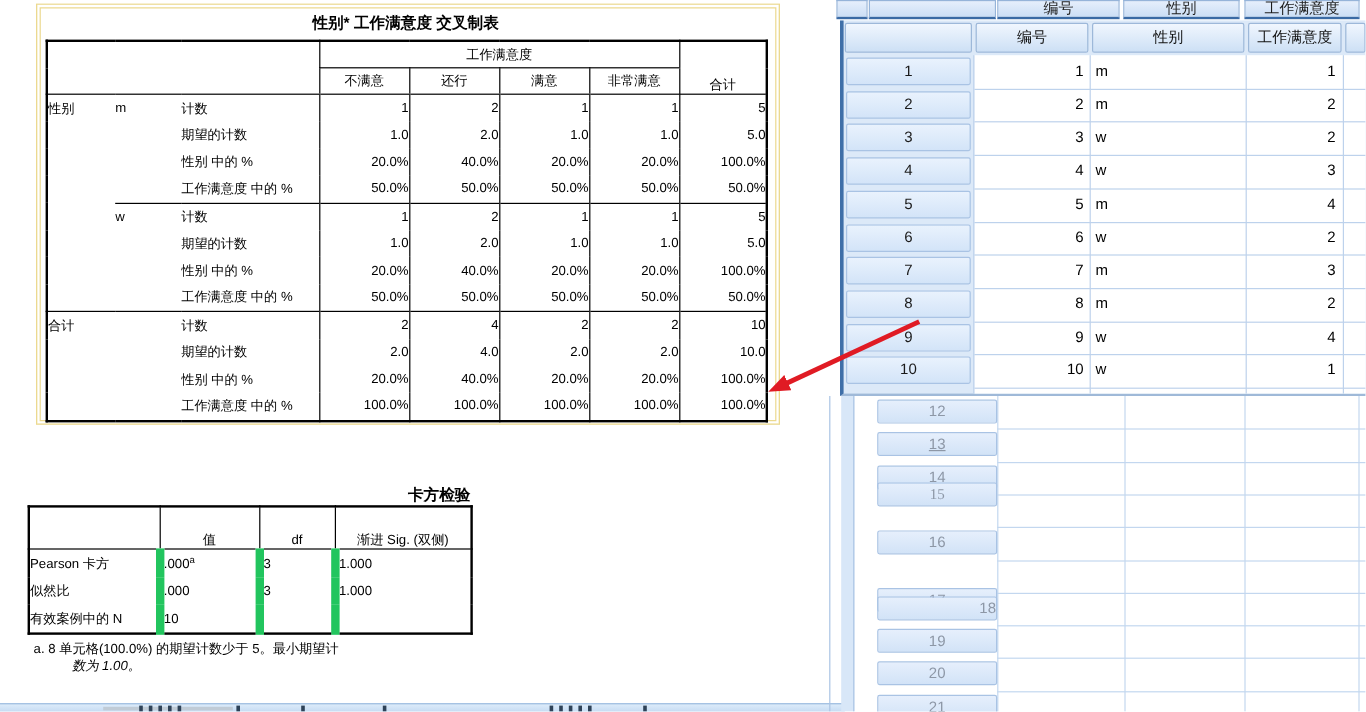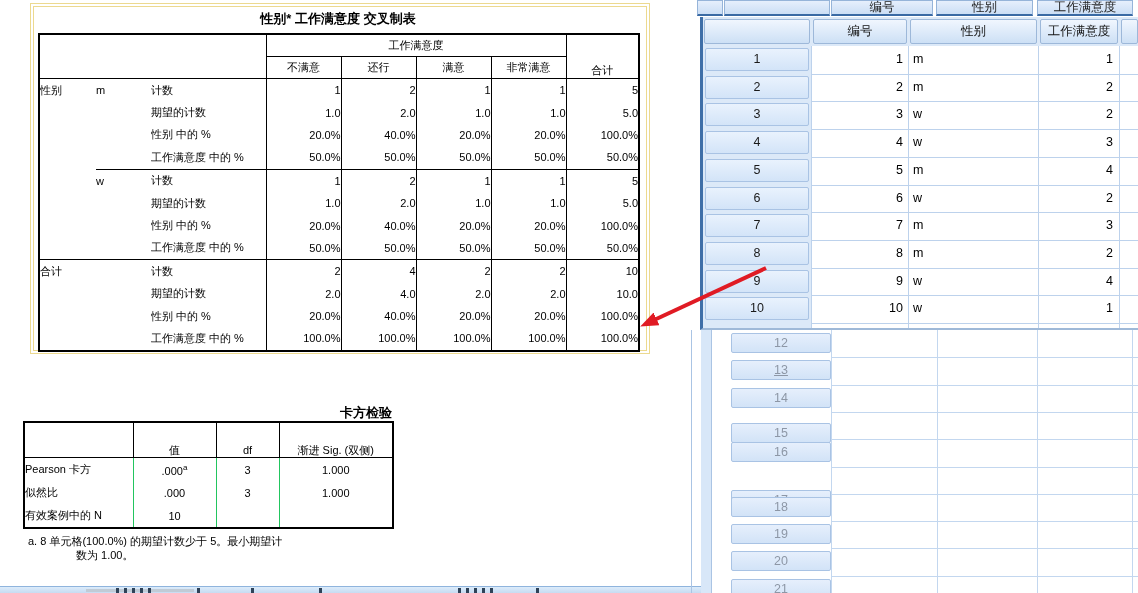--- a/index.html
+++ b/index.html
@@ -30,24 +30,24 @@
   .chi-title{position:absolute;left:23px;top:404px;width:369px;text-align:right;
              font-weight:bold;font-size:13px;z-index:2;}
   table.chi{position:absolute;left:23px;top:421px;width:369px;border-collapse:collapse;
             table-layout:fixed;border:2px solid #000;font-size:11px;z-index:2;background:#fff;}
   table.chi td{padding:0;white-space:nowrap;overflow:hidden;}
   .chi-h{border-left:1px solid #000;border-bottom:1px solid #000;text-align:center;
          vertical-align:bottom;height:34px;padding:2px 3px 3px 3px;white-space:normal;line-height:13px;}
   .chi-stub{border-bottom:1px solid #000;}
   table.chi tbody td{height:23px;}
   .chi-label{padding-left:4px;text-align:left;}
-  .chi-num{border-left:1px solid #22c55e;text-align:center;padding-right:6px;}
+  .chi-num{border-left:7px solid #22c55e;text-align:left;padding-right:6px;}
   .chi-num sup{font-size:8px;}
   .footnote{position:absolute;left:28px;top:534px;font-size:11px;line-height:14px;z-index:2;}
-  .fn2{margin-left:48px;}
+  .fn2{margin-left:32px;font-style:italic;}
 
   .bottom-strip{position:absolute;left:0;top:586px;width:704px;height:7px;z-index:3;
                 background:linear-gradient(#dcebfa,#c3d9f1);border-top:1px solid #8fb4dd;}
   .strip-tick{position:absolute;width:3px;height:5px;background:#2e4258;top:1px;}
   .strip-seg{position:absolute;left:86px;top:2px;width:108px;height:3px;background:#c0cbd6;}
 
   
   .bg-hcell{position:absolute;top:0;height:16px;box-sizing:border-box;z-index:5;
             background:linear-gradient(#e6effc,#cbdef5);border:1px solid #96b4d9;
             border-bottom:2px solid #3a6aa4;font-size:12.5px;line-height:13px;text-align:center;color:#1c1c1c;}
@@ -309,24 +309,24 @@
       <div class="bg-gh" style="top: 411.9px;"></div>
       <div class="bg-gh" style="top: 439.2px;"></div>
       <div class="bg-gh" style="top: 466.5px;"></div>
       <div class="bg-gh" style="top: 493.8px;"></div>
       <div class="bg-gh" style="top: 521.1px;"></div>
       <div class="bg-gh" style="top: 548.4px;"></div>
       <div class="bg-gh" style="top: 575.7px;"></div>
       <div class="bg-rowbtn" style="top: 333px;">12</div>
       <div class="bg-rowbtn" style="top: 360.3px; text-decoration: underline;">13</div>
       <div class="bg-rowbtn" style="top: 387.6px;">14</div>
-      <div class="bg-rowbtn" style="top: 423px;">15</div>
+      <div class="bg-rowbtn" style="top: 402px; font-family: Liberation Serif, serif;">15</div>
       <div class="bg-rowbtn" style="top: 442.2px;">16</div>
       <div class="bg-rowbtn" style="top: 469.5px; margin-top: 20px;">17</div>
-      <div class="bg-rowbtn" style="top: 496.8px;">18</div>
+      <div class="bg-rowbtn" style="top: 496.8px; text-align: right;">18</div>
       <div class="bg-rowbtn" style="top: 524.1px;">19</div>
       <div class="bg-rowbtn" style="top: 551.4px;">20</div>
       <div class="bg-rowbtn" style="top: 578.7px;">21</div>
     </div>
 
   <div class="fg-window" id="fg-window">
     <div class="fg-hcell" style="left:1px;width:106px"></div>
     <div class="fg-hcell" style="left:110px;width:94px">编号</div>
     <div class="fg-hcell" style="left:207px;width:127px">性别</div>
     <div class="fg-hcell" style="left:337px;width:78px">工作满意度</div>

